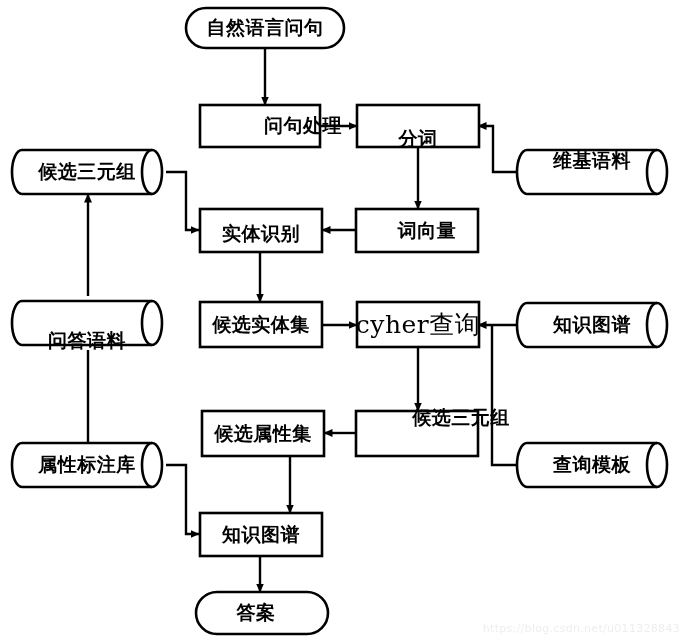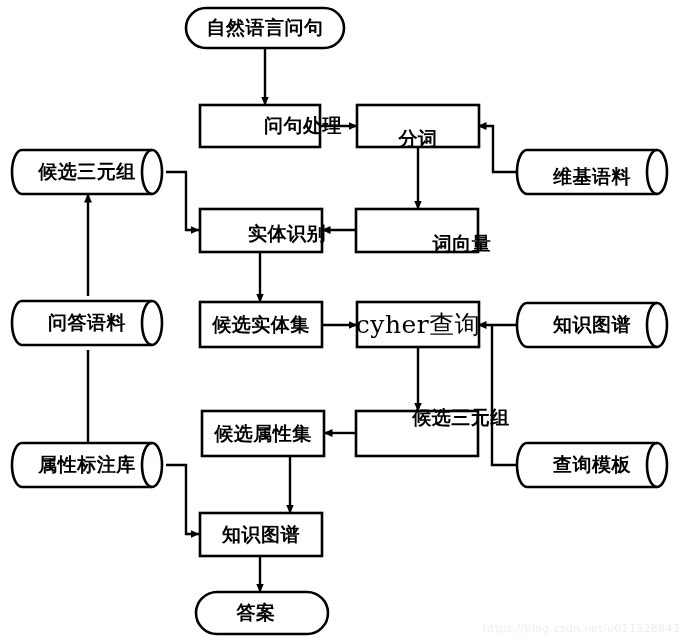--- a/index.html
+++ b/index.html
@@ -157,29 +157,29 @@
       <rect x="196" y="592" width="132" height="42" rx="21" ry="21"></rect>
     </g>
   </svg>
 
   <div class="node-label" style="left:186px; top:8px; width:158px; height:40px;">自然语言问句</div>
 
   <div class="node-label" style="left:200px; top:105px; width:120px; height:42px;padding-left:43px;">问句处理</div>
 
   <div class="node-label" style="left:357px; top:93px; width:122px; height:27px;margin-top:32px;">分词</div>
 
-  <div class="node-label" style="left:527px; top:150px; width:130px; height:53px;">维基语料</div>
+  <div class="node-label" style="left:527px; top:134px; width:130px; height:53px;">维基语料</div>
 
   <div class="node-label" style="left:22px; top:150px; width:130px; height:44px;">候选三元组</div>
 
-  <div class="node-label" style="left:200px; top:209px; width:122px; height:50px;padding-left:26px;">实体识别</div>
+  <div class="node-label" style="left:200px; top:209px; width:122px; height:50px;">实体识别</div>
 
-  <div class="node-label" style="left:356px; top:222px; width:142px; height:43px;margin-left:35px;">词向量</div>
+  <div class="node-label" style="left:356px; top:209px; width:142px; height:43px;">词向量</div>
 
-  <div class="node-label" style="left:22px; top:301px; width:130px; height:44px;">问答语料</div>
+  <div class="node-label" style="left:22px; top:319px; width:130px; height:44px;">问答语料</div>
 
   <div class="node-label" style="left:200px; top:302px; width:122px; height:45px;">候选实体集</div>
 
   <div class="node-label latin" style="left:357px; top:302px; width:122px; height:45px;">cyher查询</div>
 
   <div class="node-label" style="left:527px; top:303px; width:130px; height:44px;">知识图谱</div>
 
   <div class="node-label" style="left:202px; top:411px; width:122px; height:45px;">候选属性集</div>
 
   <div class="node-label" style="left:356px; top:395px; width:122px; height:45px;padding-left:44px;">候选三元组</div>

